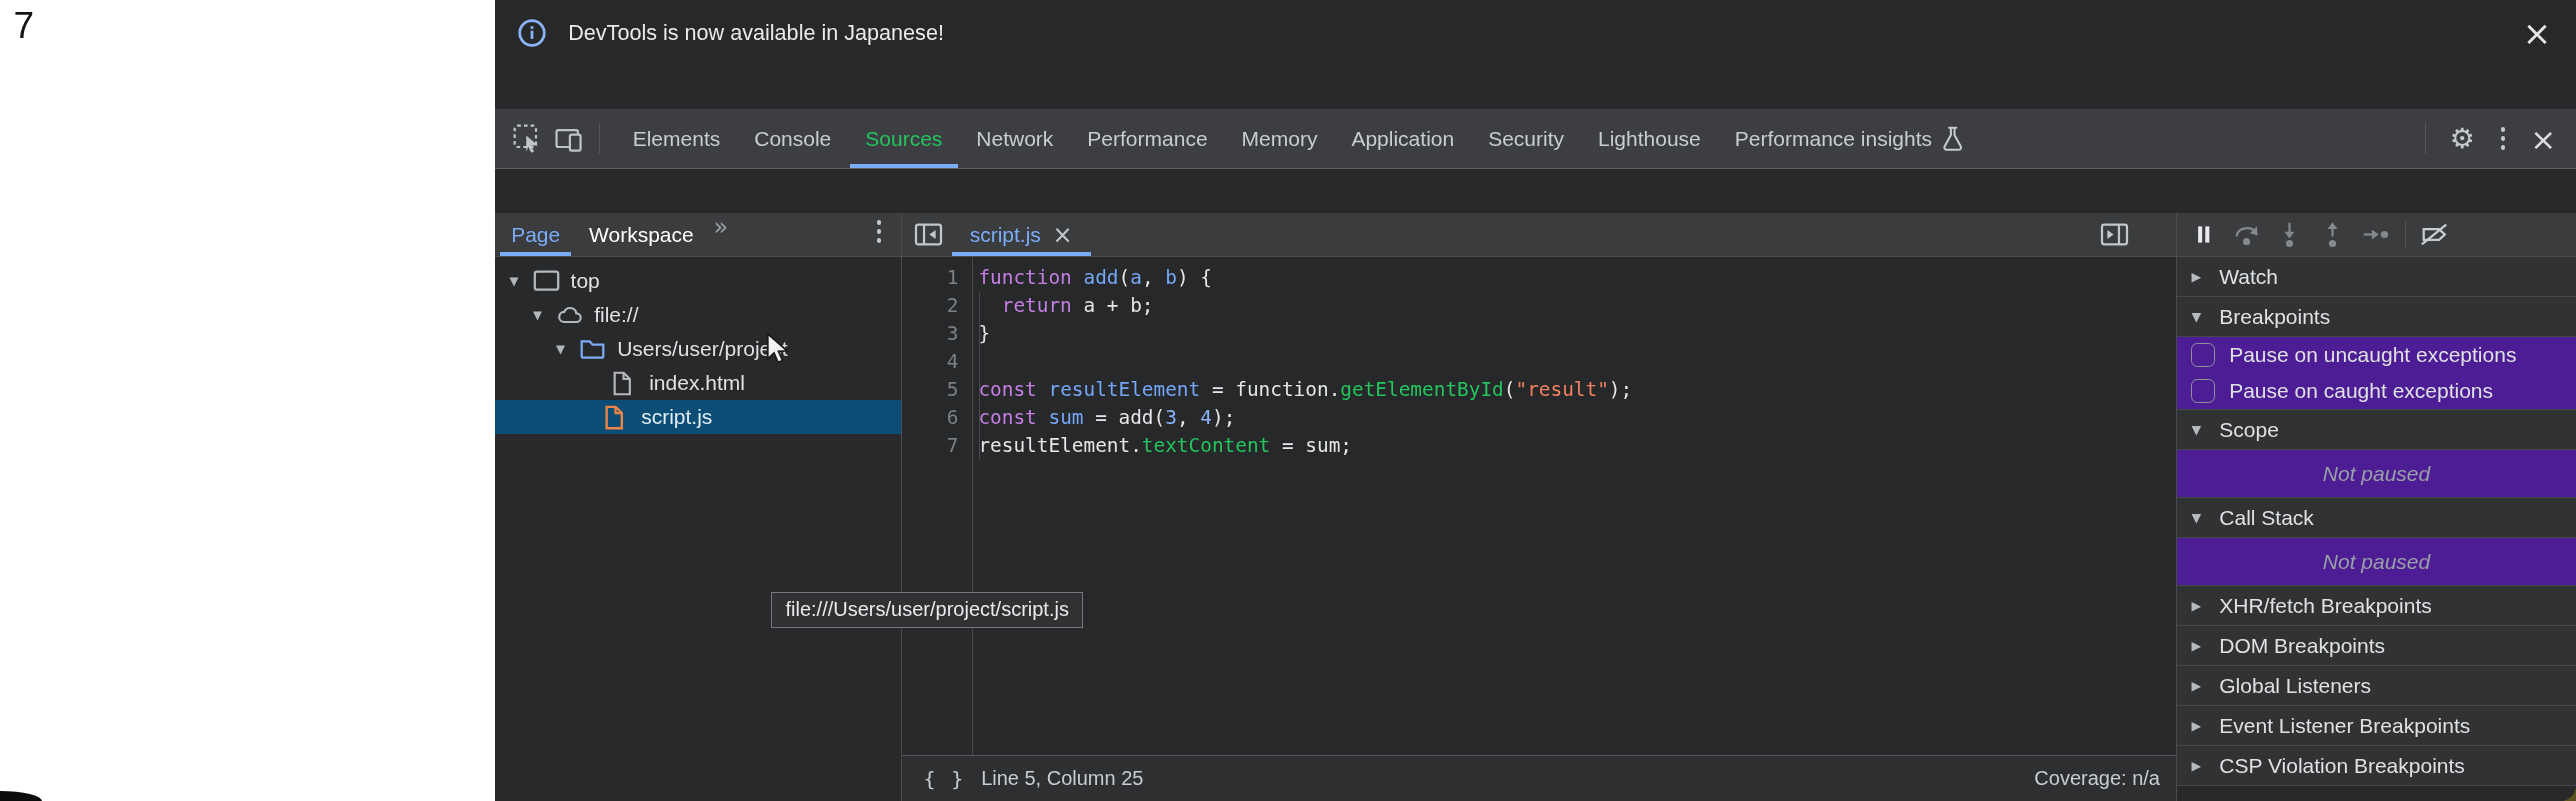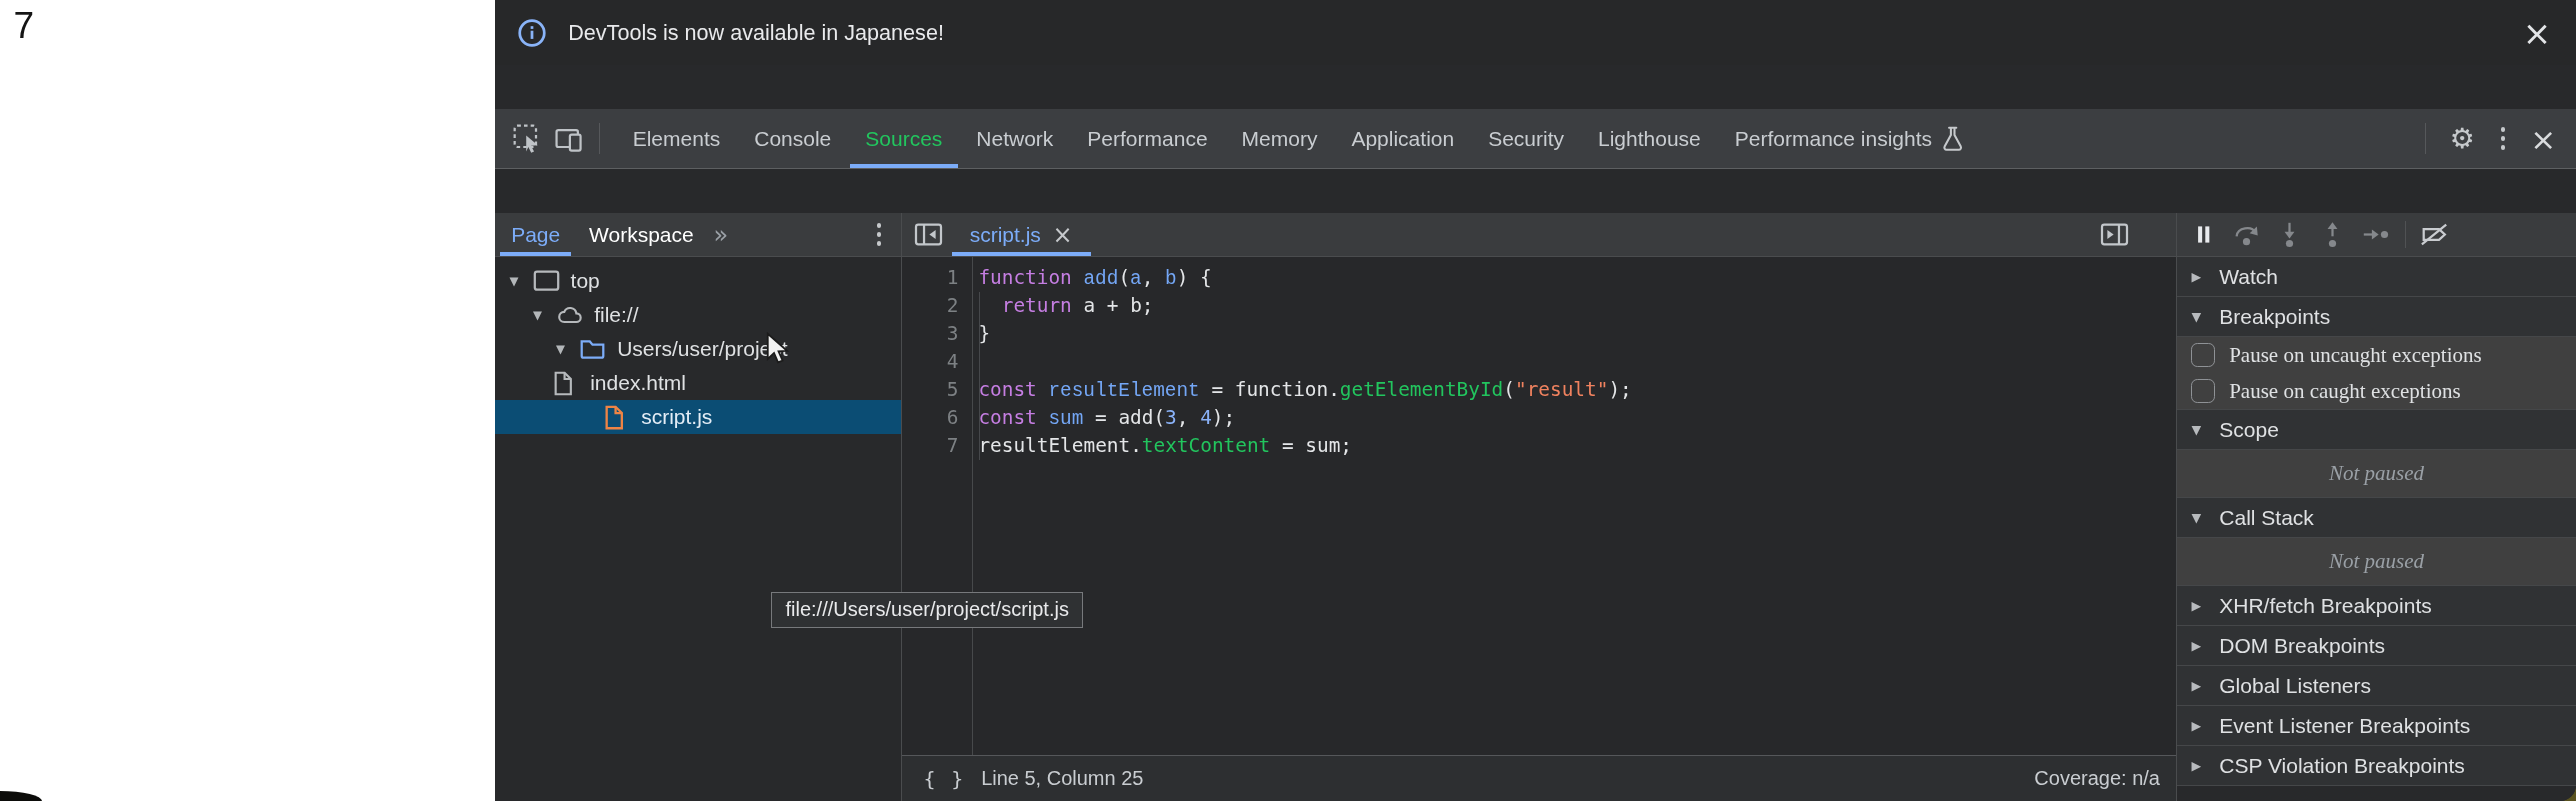--- a/index.html
+++ b/index.html
@@ -44,21 +44,21 @@
   .toolbar-right { margin-left: auto; display: flex; align-items: center; gap: 7.2px; padding-right: 12.6px; }
   .gear-glyph { font-family: "DejaVu Sans", sans-serif; font-size: 28px; color: #c6c9cc; }
   .kebab { display: flex; flex-direction: column; gap: 4.5px; padding: 7.2px 10.8px; }
   .kebab i { width: 4.5px; height: 4.5px; border-radius: 50%; background: #c6c9cc; }
   .x-glyph { font-family: "DejaVu Sans", sans-serif; font-size: 31px; color: #dadcde; padding: 0 7.2px; }
 
   
   .main { flex: 1; display: flex; min-height: 0; position: relative; }
 
   .panel-header { height: 44px; flex: 0 0 44px; background: #3a3c3e; border-bottom: 0.9px solid #4a4c4e;
-                  display: flex; align-items: center; }
+                  display: flex; }
 
   
   .navigator { width: 407px; flex: 0 0 407px; border-right: 0.9px solid #4a4c4e; display: flex;
                flex-direction: column; background: #28292b; }
   .nav-tab { position: relative; height: 100%; display: flex; align-items: center; padding: 0 12.6px;
              margin-left: 3.6px; font-size: 21px; color: #ffffff; }
   .nav-tab.active { color: #7cacf8; }
   .nav-tab.active::after { content: ""; position: absolute; left: 1.8px; right: 1.8px; bottom: 0;
                            height: 3.6px; background: #7cacf8; }
   .more-glyph { font-size: 24px; color: #9aa0a6; margin-left: 7.2px; font-family: "DejaVu Sans", sans-serif; }
@@ -84,21 +84,21 @@
 
   .code-wrap { flex: 1; display: flex; position: relative; overflow: hidden;
                font-family: "DejaVu Sans Mono", monospace; font-size: 19.4px; }
   .gutter { width: 71px; flex: 0 0 71px; border-right: 0.9px solid #47494b; padding-top: 7.2px;
             color: #7d8184; text-align: right; }
   .gnum { height: 28px; line-height: 28px; padding-right: 13.5px; }
   .code-lines { padding: 7.2px 0 0 5.4px; }
   .cline { height: 28px; line-height: 28px; white-space: pre; }
   .indent-guide { position: absolute; left: 77px; top: 35px; width: 0.9px; height: 168px; background: #46484b; }
   .tok-kw  { color: #c57ee2; }
-  .tok-def { color: #74a7f6; font-family: Liberation Mono, monospace; }
+  .tok-def { color: #74a7f6; }
   .tok-num { color: #8ab2f8; }
   .tok-prop{ color: #22c55e; }
   .tok-str { color: #f0825f; }
   .tok-d   { color: #e4e6e8; }
 
   .statusbar { height: 46px; flex: 0 0 46px; border-top: 0.9px solid #55575a; background: #2d2f31;
                display: flex; align-items: center; gap: 16px; padding: 0 16px 0 21.6px;
                font-size: 20px; color: #c9cdd1; }
   .pp-icon { font-family: "DejaVu Sans Mono", monospace; font-size: 20px; letter-spacing: 1.8px; }
   .coverage { margin-left: auto; }
@@ -106,21 +106,21 @@
   
   .sidebar { width: 400px; flex: 0 0 400px; border-left: 0.9px solid #4a4c4e; display: flex;
              flex-direction: column; background: #28292b; font-size: 21px; }
   .debug-toolbar { height: 44px; flex: 0 0 44px; background: #3a3c3e; border-bottom: 0.9px solid #4a4c4e;
                    display: flex; align-items: center; padding-left: 5.4px; }
   .dbg-btn { width: 43px; height: 41px; display: flex; align-items: center; justify-content: center; }
   .dbg-divider { width: 0.9px; height: 27px; background: #505254; margin: 0 7.2px; }
   .sec-header { height: 40px; background: #303234; border-bottom: 0.9px solid #454749; display: flex;
                 align-items: center; padding-left: 14.4px; gap: 12.6px; }
   .sec-arrow { width: 15.3px; font-size: 12.6px; color: #b7babd; font-family: "DejaVu Sans", sans-serif; }
-  .sec-content { background: #404040; border-bottom: 0.9px solid #454749; font-family: Liberation Serif, serif; }
+  .sec-content { background: #4c1d95; border-bottom: 0.9px solid #454749; }
   .chk-row { height: 36px; display: flex; align-items: center; gap: 14.4px; padding-left: 14.4px; }
   .checkbox { width: 23.4px; height: 23.4px; border: 1.8px solid #8f9296; border-radius: 6.3px; }
   .notpaused { height: 47px; display: flex; align-items: center; justify-content: center;
                font-style: italic; color: #9aa0a6; }
 
   
   .tooltip { position: absolute; left: 276px; top: 379px; height: 36px; line-height: 32px;
              background: #2f3133; border: 0.9px solid #77797c; padding: 0 13.5px; font-size: 20px;
              color: #e9eaec; z-index: 50; white-space: nowrap; }
   .cursor { position: absolute; left: 270px; top: 332px; z-index: 60; }
@@ -247,21 +247,21 @@
           </div>
           <div class="tree-row" style="padding-left: 61px;">
             <span class="tw-arrow">▼</span>
             <span class="tree-icon">
               <svg width="27" height="23.4" viewBox="0 0 30 26">
                 <path d="M3,5 h9 l3,3.5 h12 v12.5 a2,2 0 0 1 -2,2 H5 a2,2 0 0 1 -2,-2 Z" fill="none" stroke="#7cacf8" stroke-width="2.5"></path>
               </svg>
             </span>
             <span class="tree-label">Users/user/project</span>
           </div>
-          <div class="tree-row" style="padding-left: 34px;">
+          <div class="tree-row" style="padding-left: 93px;">
             <span class="tw-arrow"></span>
             <span class="tree-icon">
               <svg width="21.6" height="25" viewBox="0 0 24 28">
                 <path d="M4,2 h10 l7,7 v17 H4 Z" fill="none" stroke="#b6b9bc" stroke-width="2.4"></path>
                 <path d="M14,2 v7 h7" fill="none" stroke="#b6b9bc" stroke-width="2.4"></path>
               </svg>
             </span>
             <span class="tree-label">index.html</span>
           </div>
           <div class="tree-row selected" style="padding-left: 85px;">

